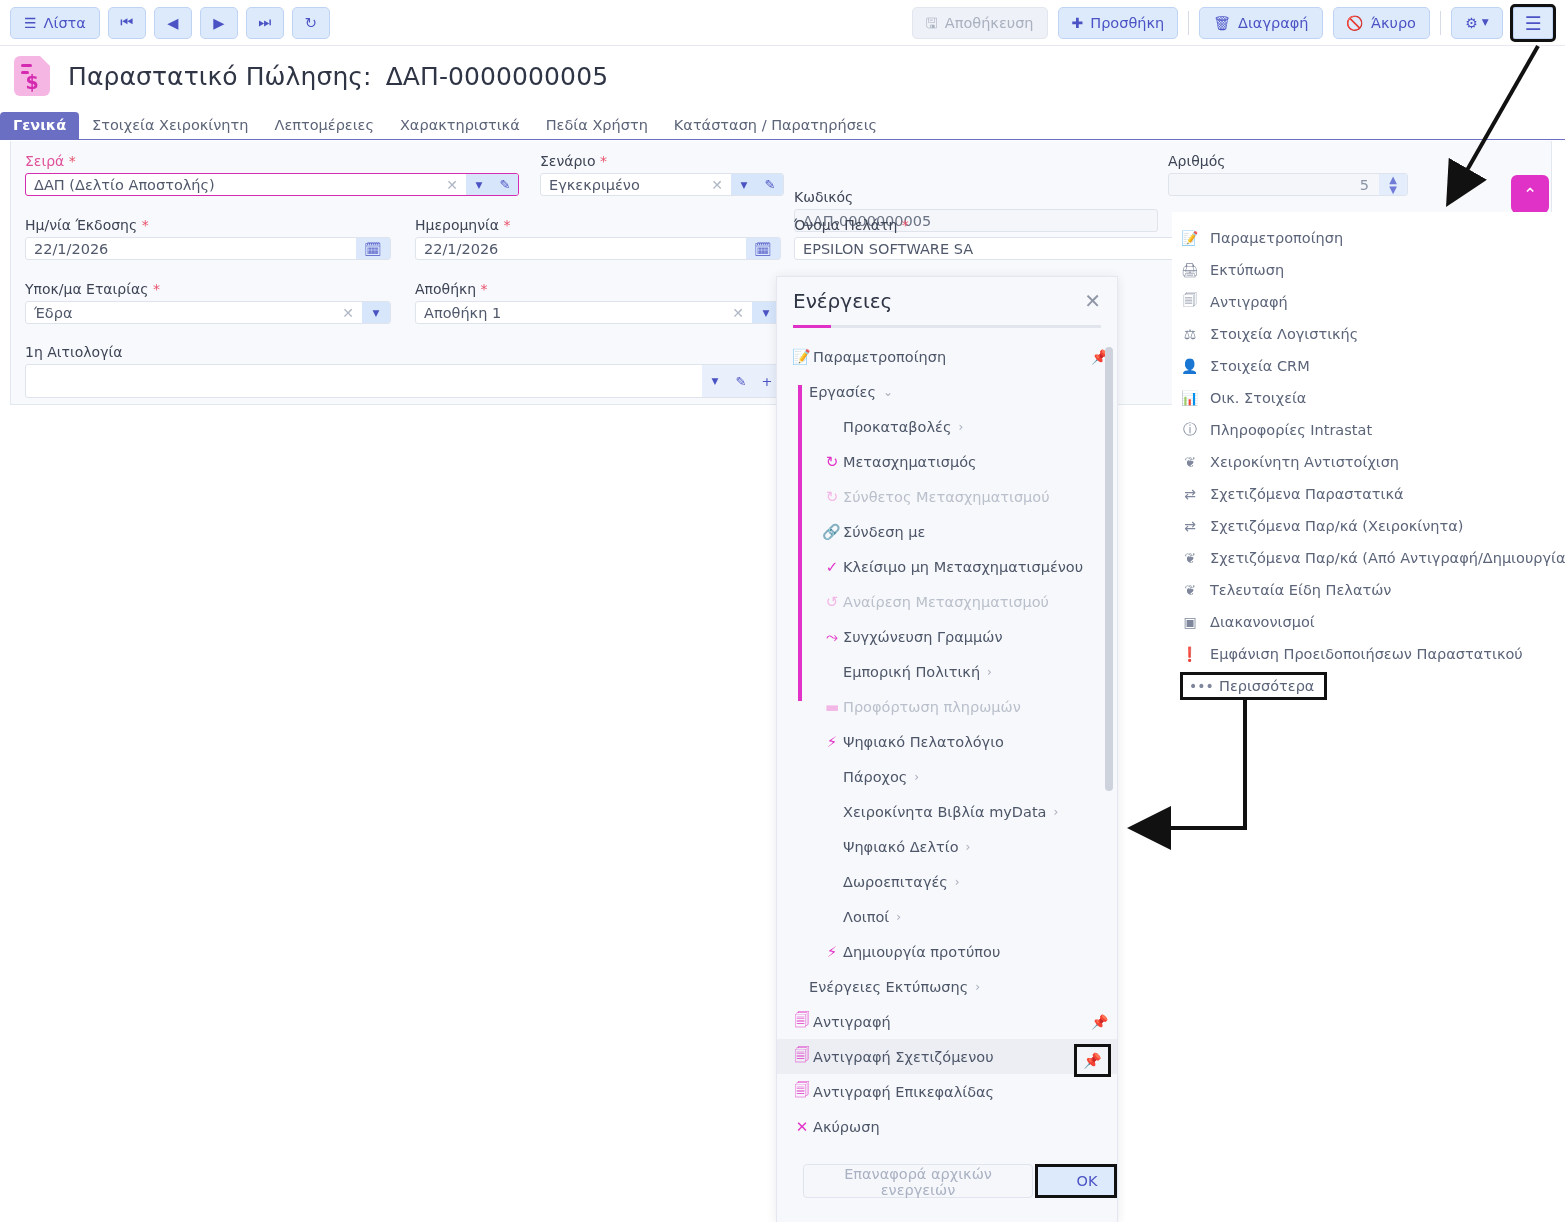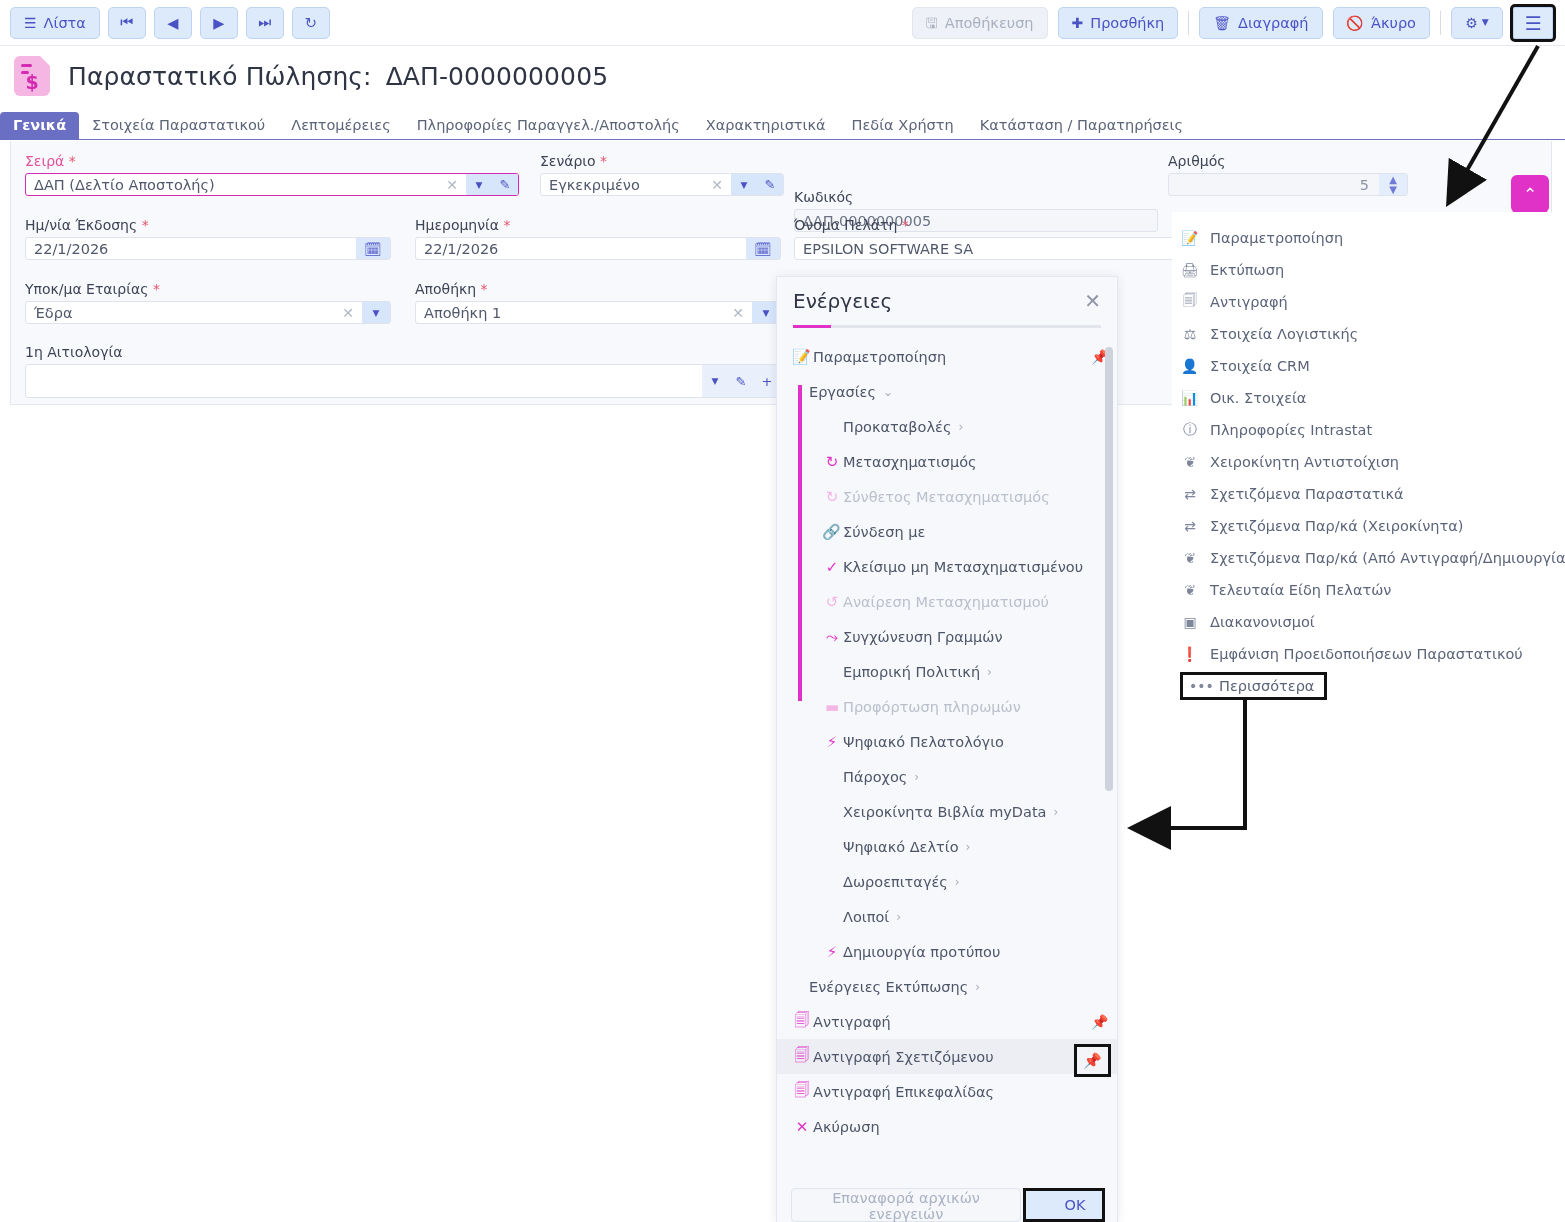--- a/index.html
+++ b/index.html
@@ -144,22 +144,22 @@
   .ai .pin{ margin-left:auto; color:#e132c8; font-size:14px;}
   .ai.ind1{ padding-left:32px; }
   .ai.ind2{ padding-left:66px; }
   .ai.ind2b{ padding-left:44px; }
   #barline{ position:absolute; left:21px; top:0px; width:4px; background:#e132c8; }
   #act-scroll{
     position:absolute; right:4px; top:70px; width:8px; height:444px;
     background:#cdd2dc; border-radius:4px; cursor:pointer;
   }
   #act-footer{
-    position:absolute; bottom:0; left:0; width:342px; height:58px;
-    display:flex; align-items:flex-end; gap:2px; padding:0 14px; background:#f7f8fb;
+    position:absolute; bottom:0; left:12px; width:342px; height:58px;
+    display:flex; align-items:flex-start; gap:2px; padding:0 14px; background:#f7f8fb;
   }
   #reset-btn{
     flex:1; height:34px; border:1px solid #dfe4ef; background:#f5f7fb; color:#a9b1c2;
     border-radius:4px; font-size:14.5px; font-family:"DejaVu Sans", sans-serif; cursor:default;
   }
   #ok-btn{
     width:82px; height:34px; border:3px solid #111; background:#ddeafc; color:#4b53c4;
     font-size:14.5px; font-family:"DejaVu Sans", sans-serif; cursor:pointer;padding-left:28px;
   }
   #pin-boxed{
@@ -231,23 +231,22 @@
       <div class="l1"></div>
       <div class="l2"></div>
   </div>
   <div class="doc-title">
     <b>Παραστατικό Πώλησης:</b><span class="doc-code">ΔΑΠ-0000000005</span>
   </div>
 </div>
 
 <div id="tabs">
   <div class="tab active">Γενικά</div>
-  <div class="tab">Στοιχεία Παραστατικού</div>
+  <div class="tab">Στοιχεία Χειροκίνητη</div>
   <div class="tab">Λεπτομέρειες</div>
-  <div class="tab">Πληροφορίες Παραγγελ./Αποστολής</div>
   <div class="tab">Χαρακτηριστικά</div>
   <div class="tab">Πεδία Χρήστη</div>
   <div class="tab">Κατάσταση / Παρατηρήσεις</div>
 </div>
 
 <div id="form">
 
   <div class="fld" style="left:14px;top:12px;width:494px;">
     <div class="lbl pinkreq">
       <span>Σειρά</span> <span class="req">*</span>
@@ -457,21 +456,21 @@
       <span class="chev">›</span>
       </div>
 
     <div class="ai ind2b">
       <span class="ico">↻</span>
       <span>Μετασχηματισμός</span>
       </div>
 
     <div class="ai ind2b dis">
       <span class="ico">↻</span>
-      <span>Σύνθετος Μετασχηματισμός</span>
+      <span>Σύνθετος Μετασχηματισμού</span>
       </div>
 
     <div class="ai ind2b">
       <span class="ico">🔗</span>
       <span>Σύνδεση με</span>
       </div>
 
     <div class="ai ind2b">
       <span class="ico">✓</span>
       <span>Κλείσιμο μη Μετασχηματισμένου</span>

